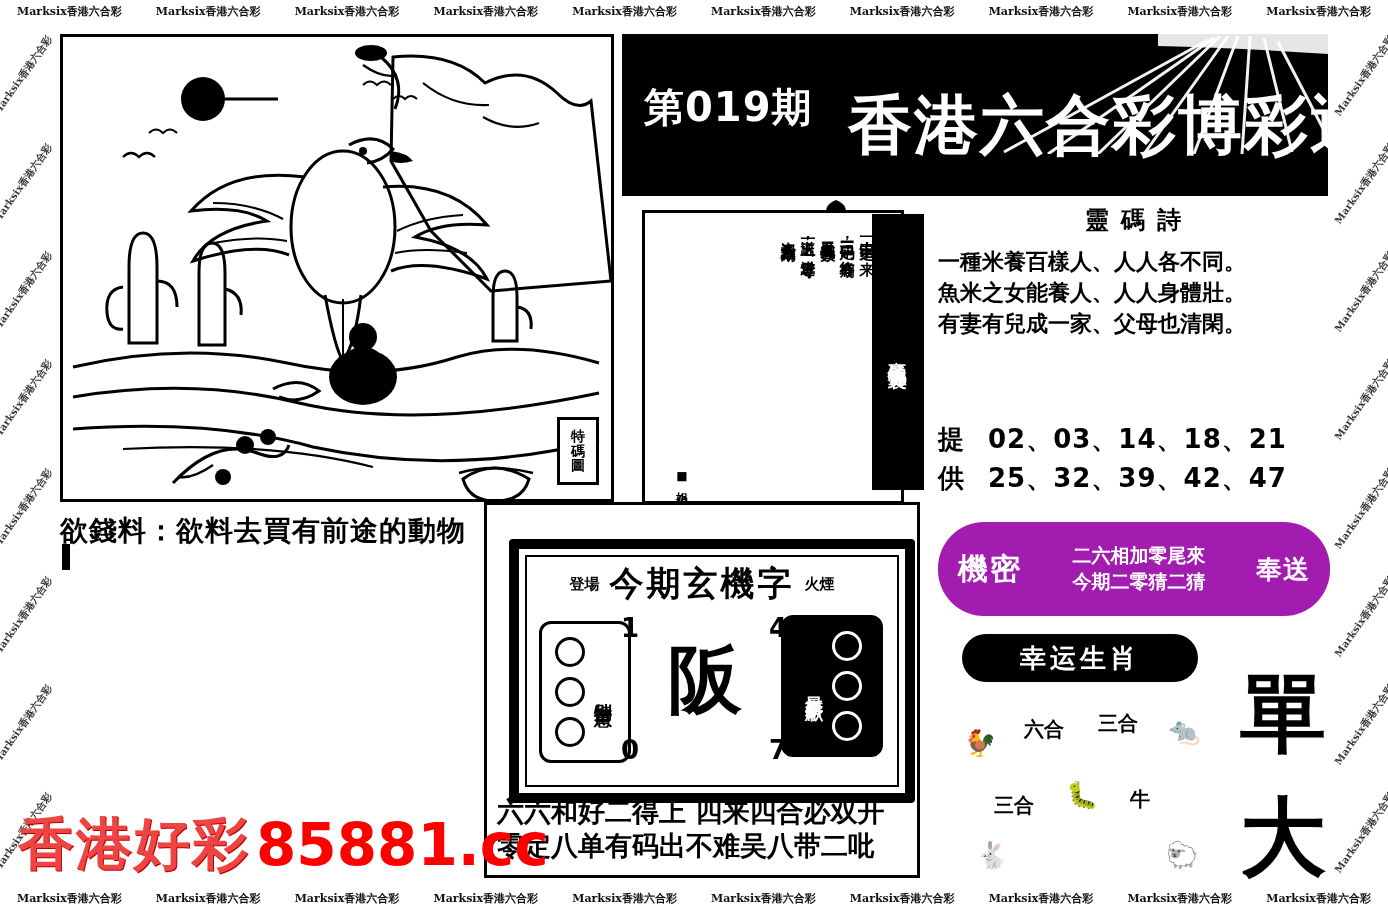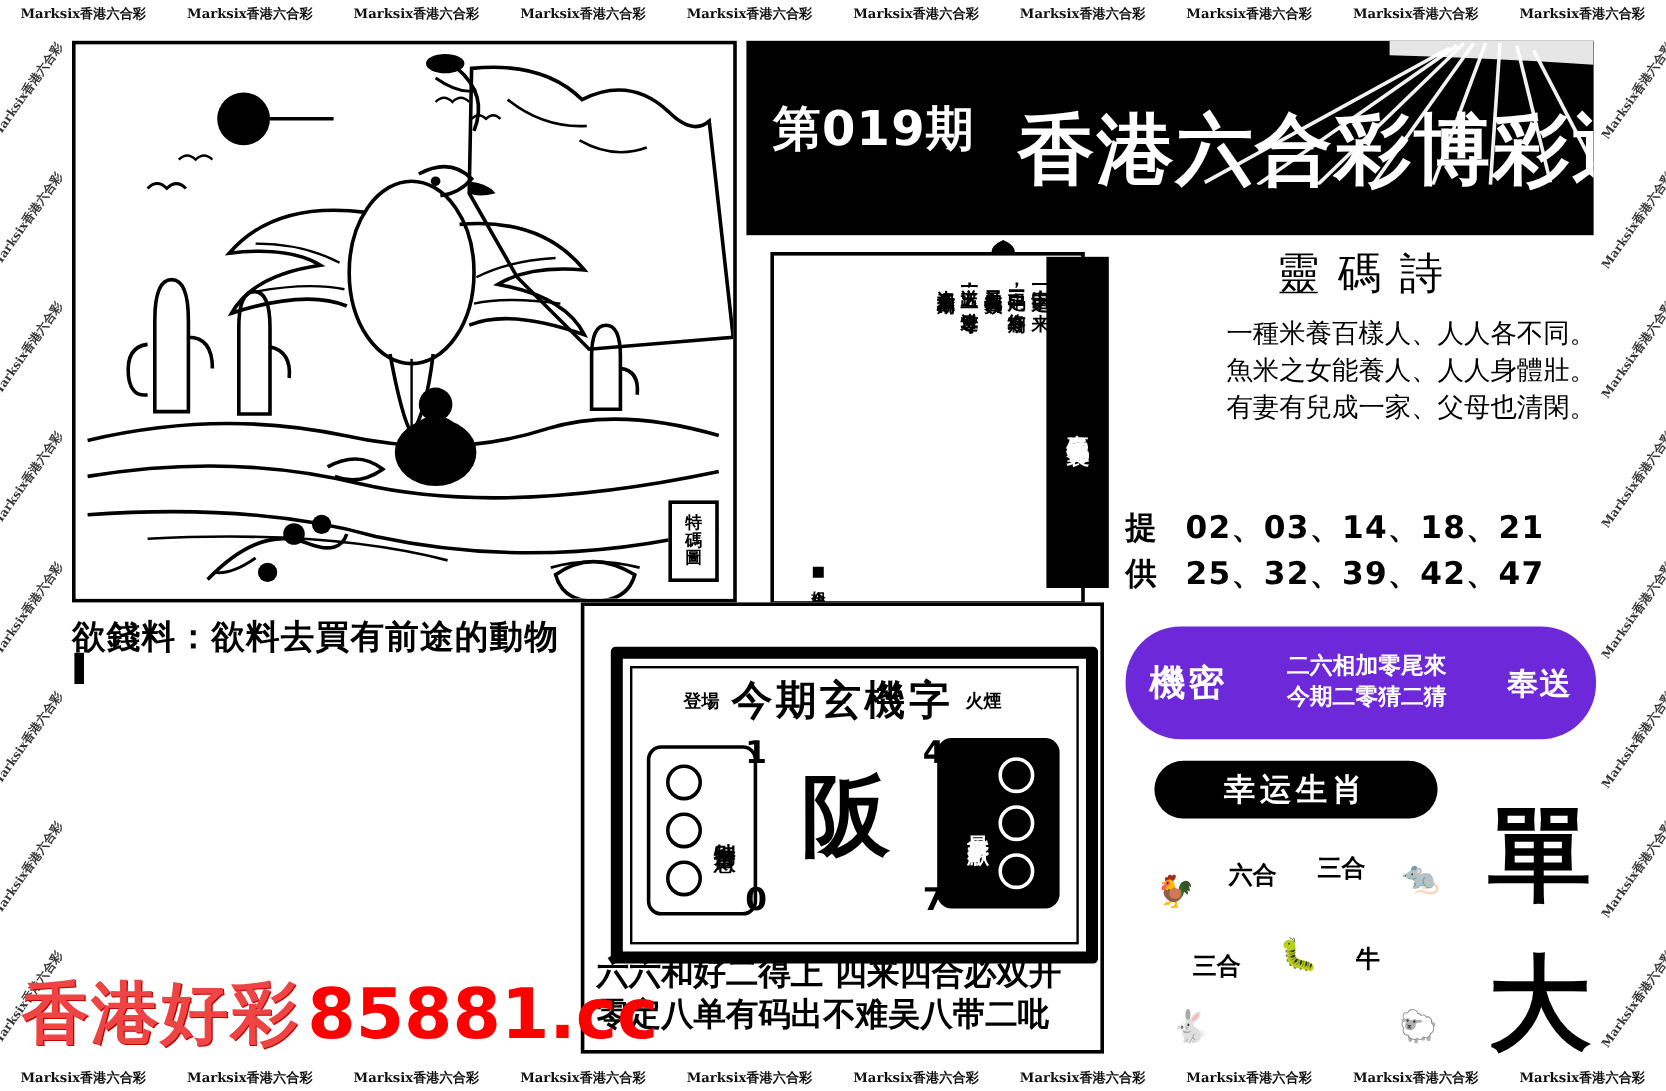--- a/index.html
+++ b/index.html
@@ -41,22 +41,22 @@
   .scroll-body{position:absolute;left:18px;top:6px;width:256px;height:288px;border:3px solid #000;background:#fff;}
   .scroll-vert{position:absolute;top:16px;left:16px;width:214px;height:252px;display:flex;flex-direction:row-reverse;gap:2px;}
   .vcol{writing-mode:vertical-rl;text-orientation:upright;font-size:15px;line-height:1.18;font-weight:bold;color:#000;letter-spacing:1px;font-family:"DejaVu Sans","Liberation Sans",sans-serif;}
   .scroll-black{position:absolute;right:0;top:10px;width:52px;height:276px;background:#000;color:#fff;display:flex;flex-direction:column;align-items:center;justify-content:center;}
   .scroll-black .vcol{color:#fff;font-size:19px;letter-spacing:3px;}
   .scroll-sign{position:absolute;left:28px;bottom:18px;writing-mode:vertical-rl;text-orientation:upright;font-size:12px;font-weight:bold;}
   .knot{position:absolute;left:190px;top:-6px;width:44px;height:40px;}
 
   
   .poem{position:absolute;left:892px;top:182px;width:392px;height:300px;}
-  .poem-title{display:flex;justify-content:center;gap:26px;font-size:36px;font-weight:normal;margin-bottom:10px;letter-spacing:2px;}
-  .poem-line{font-size:22px;font-weight:normal;line-height:1.42;white-space:nowrap;text-align:right;}
+  .poem-title{display:flex;justify-content:center;gap:26px;font-size:24px;font-weight:bold;margin-bottom:10px;letter-spacing:2px;}
+  .poem-line{font-size:22px;font-weight:bold;line-height:1.42;white-space:nowrap;text-align:left;}
   .tip{position:absolute;left:0;top:218px;width:392px;}
   .tip-row{display:flex;align-items:baseline;gap:14px;font-size:26px;font-weight:bold;margin-bottom:4px;}
   .tip-label{width:36px;}
   .tip-nums{letter-spacing:1px;}
 
   
   .caption{position:absolute;left:14px;top:490px;width:548px;font-size:28px;font-weight:bold;letter-spacing:1px;white-space:nowrap;}
   .caption-bar{position:absolute;left:16px;top:522px;width:8px;height:26px;background:#000;}
 
   
@@ -71,21 +71,21 @@
   .circcol{display:flex;flex-direction:column;gap:10px;}
   .circ{width:24px;height:24px;border:3px solid #000;border-radius:50%;}
   .circ.onblack{border-color:#fff;}
   .vlabel{writing-mode:vertical-rl;text-orientation:upright;font-size:18px;font-weight:bold;letter-spacing:2px;}
   .vlabel.white{color:#fff;}
   .xj-num{position:absolute;font-size:26px;font-weight:bold;}
   .xj-center{position:absolute;left:158px;top:126px;width:120px;text-align:center;font-size:74px;font-weight:bold;font-family:"DejaVu Serif","Liberation Serif",serif;}
   .xj-bottom{position:absolute;left:10px;top:290px;width:410px;font-size:27px;font-weight:bold;line-height:1.25;white-space:nowrap;font-family:"DejaVu Serif","Liberation Serif",serif;}
 
   
-  .secret{position:absolute;left:892px;top:500px;width:392px;height:94px;background:#6d28d9;border-radius:46px;color:#fff;display:flex;align-items:center;justify-content:space-between;padding:0 20px;box-sizing:border-box;}
+  .secret{position:absolute;left:892px;top:500px;width:392px;height:94px;background:#a21caf;border-radius:46px;color:#fff;display:flex;align-items:center;justify-content:space-between;padding:0 20px;box-sizing:border-box;}
   .secret-left{font-size:30px;font-weight:bold;letter-spacing:2px;}
   .secret-mid{font-size:19px;font-weight:bold;line-height:1.35;text-align:center;}
   .secret-right{font-size:26px;font-weight:bold;letter-spacing:1px;}
 
   
   .lucky-pill{position:absolute;left:916px;top:612px;width:236px;height:48px;background:#000;border-radius:24px;color:#fff;display:flex;align-items:center;justify-content:center;font-size:26px;font-weight:bold;letter-spacing:4px;}
   .zodiac{position:absolute;left:900px;top:666px;width:300px;height:190px;}
   .z-item{position:absolute;font-size:20px;font-weight:bold;}
   .z-glyph{font-size:26px;}
 

